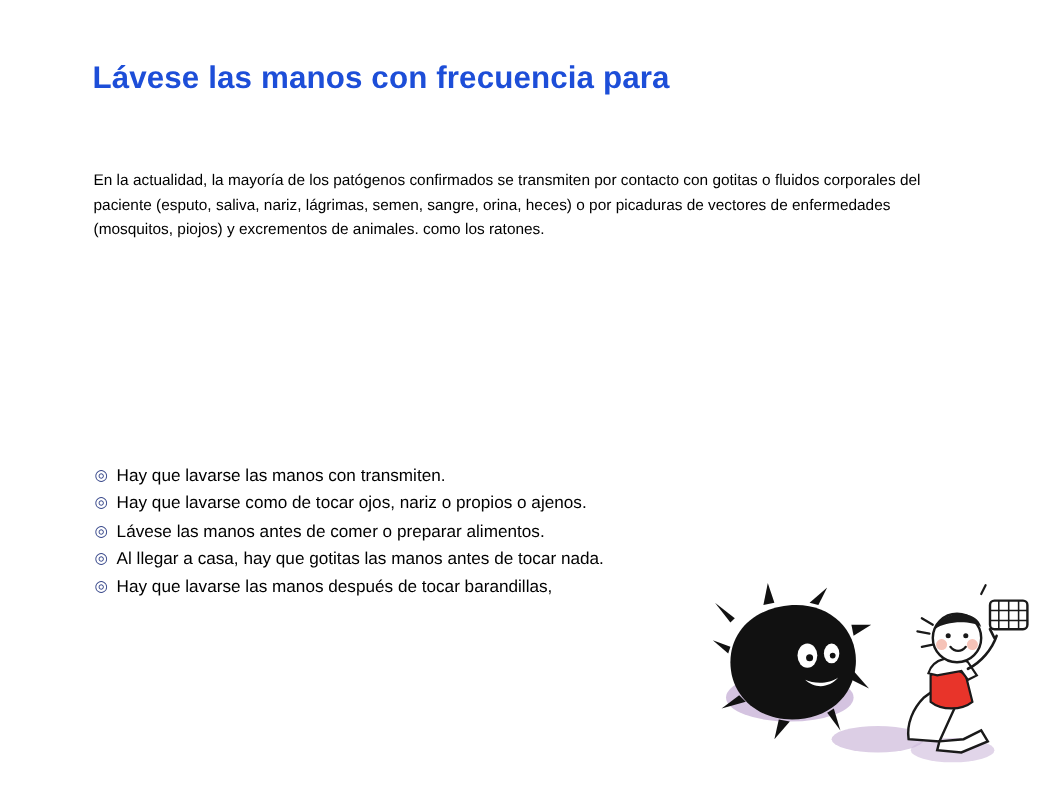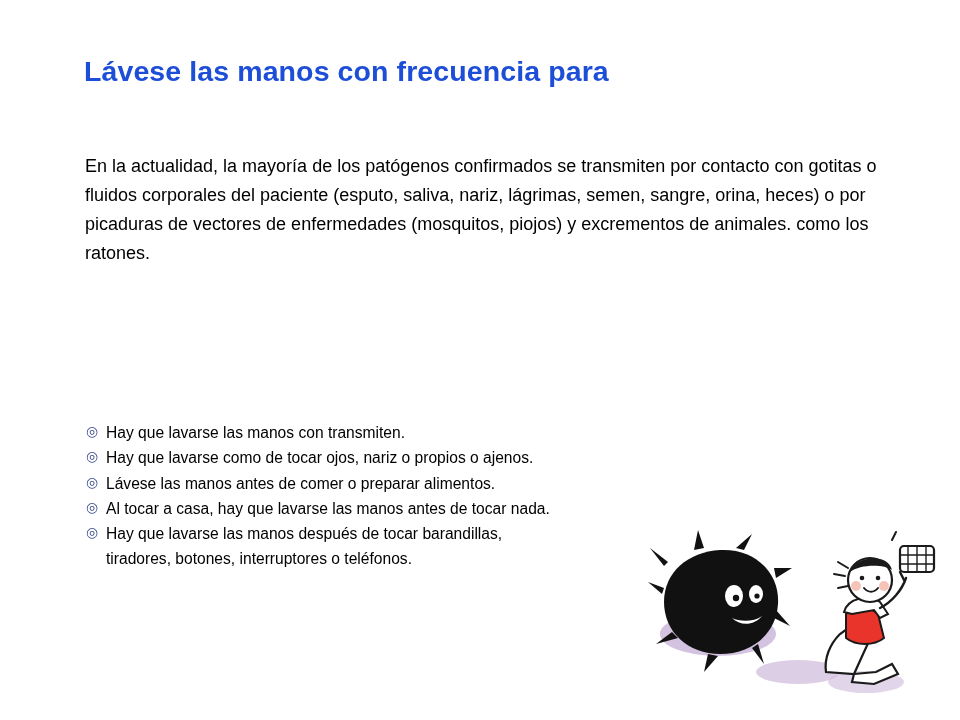--- a/index.html
+++ b/index.html
@@ -32,21 +32,21 @@
   }
   .title .line {
     display: block;
     white-space: nowrap;
   }
   .body-text {
     position: absolute;
     left: 85px;
     top: 152px;
     width: 800px;
-    font-size: 18px;
+    font-size: 14px;
     color: #000000;
     line-height: 1.62;
   }
   .body-text p {
     margin: 0;
   }
   .bullets {
     position: absolute;
     left: 85px;
     top: 420px;
@@ -111,28 +111,27 @@
       <span class="bullet-text">Hay que lavarse como de tocar ojos, nariz o propios o ajenos.</span>
     </div>
 
     <div class="bullet">
       <span class="bullet-mark">◎</span>
       <span class="bullet-text">Lávese las manos antes de comer o preparar alimentos.</span>
     </div>
 
     <div class="bullet">
       <span class="bullet-mark">◎</span>
-      <span class="bullet-text">Al tocar a casa, hay que lavarse las manos antes de tocar nada.</span>
+      <span class="bullet-text">Al llegar a casa, hay que gotitas las manos antes de tocar nada.</span>
     </div>
 
     <div class="bullet">
       <span class="bullet-mark">◎</span>
       <span class="bullet-text">Hay que lavarse las manos después de tocar barandillas,</span>
     </div>
-    <div class="bullet-cont">tiradores, botones, interruptores o teléfonos.</div>
 
   </div>
 
   <div class="illustration">
     <svg width="300" height="178" viewBox="0 0 300 178" xmlns="http://www.w3.org/2000/svg">
 
       <ellipse cx="70" cy="112" rx="58" ry="22" fill="#cdb9da" opacity="0.85"></ellipse>
       <ellipse cx="150" cy="150" rx="42" ry="12" fill="#cdb9da" opacity="0.7"></ellipse>
       <ellipse cx="218" cy="160" rx="38" ry="11" fill="#cdb9da" opacity="0.6"></ellipse>
 

